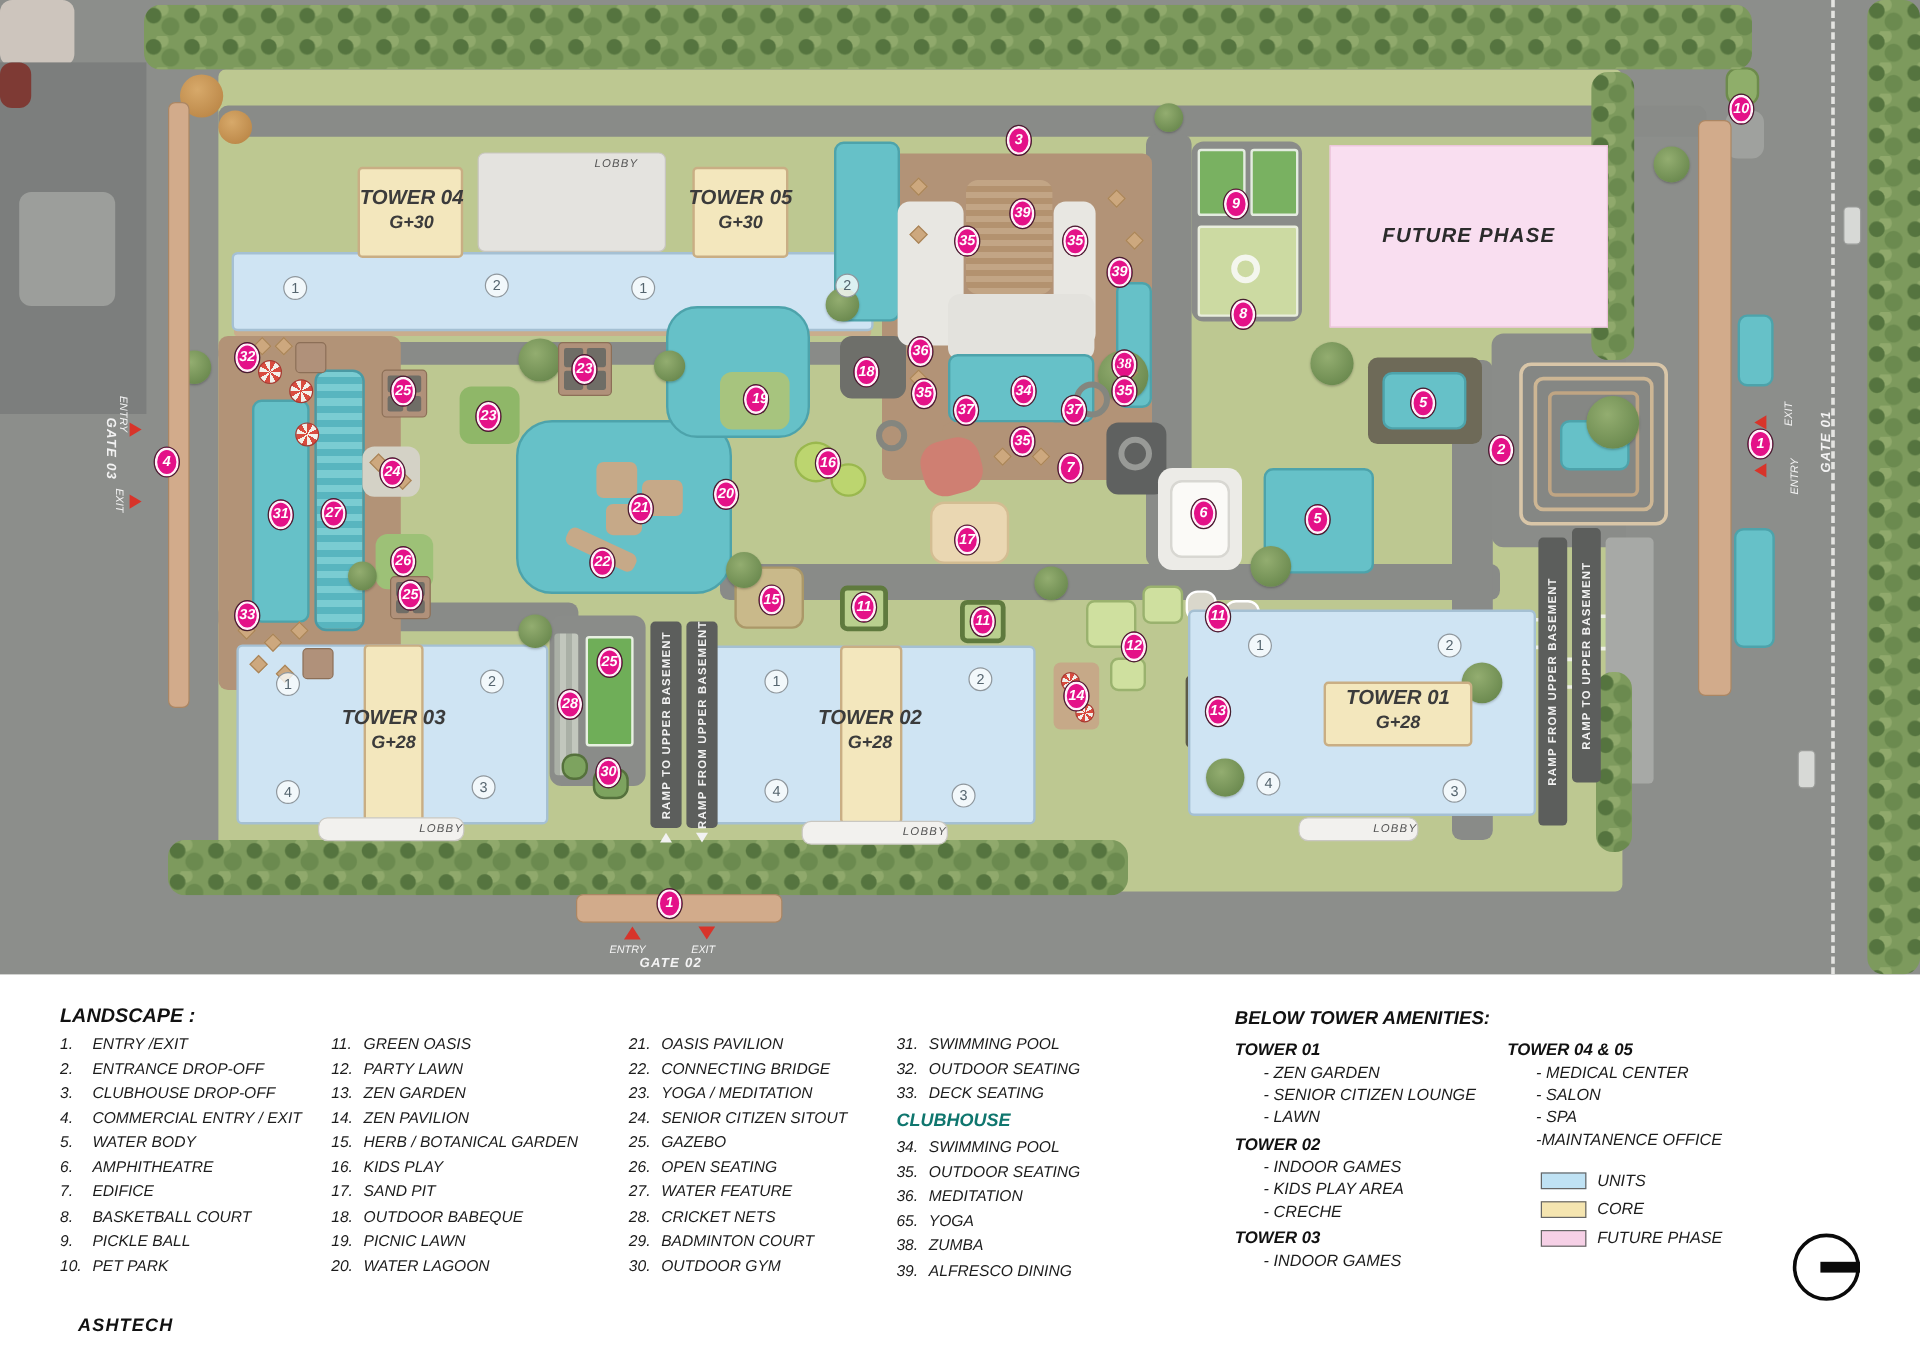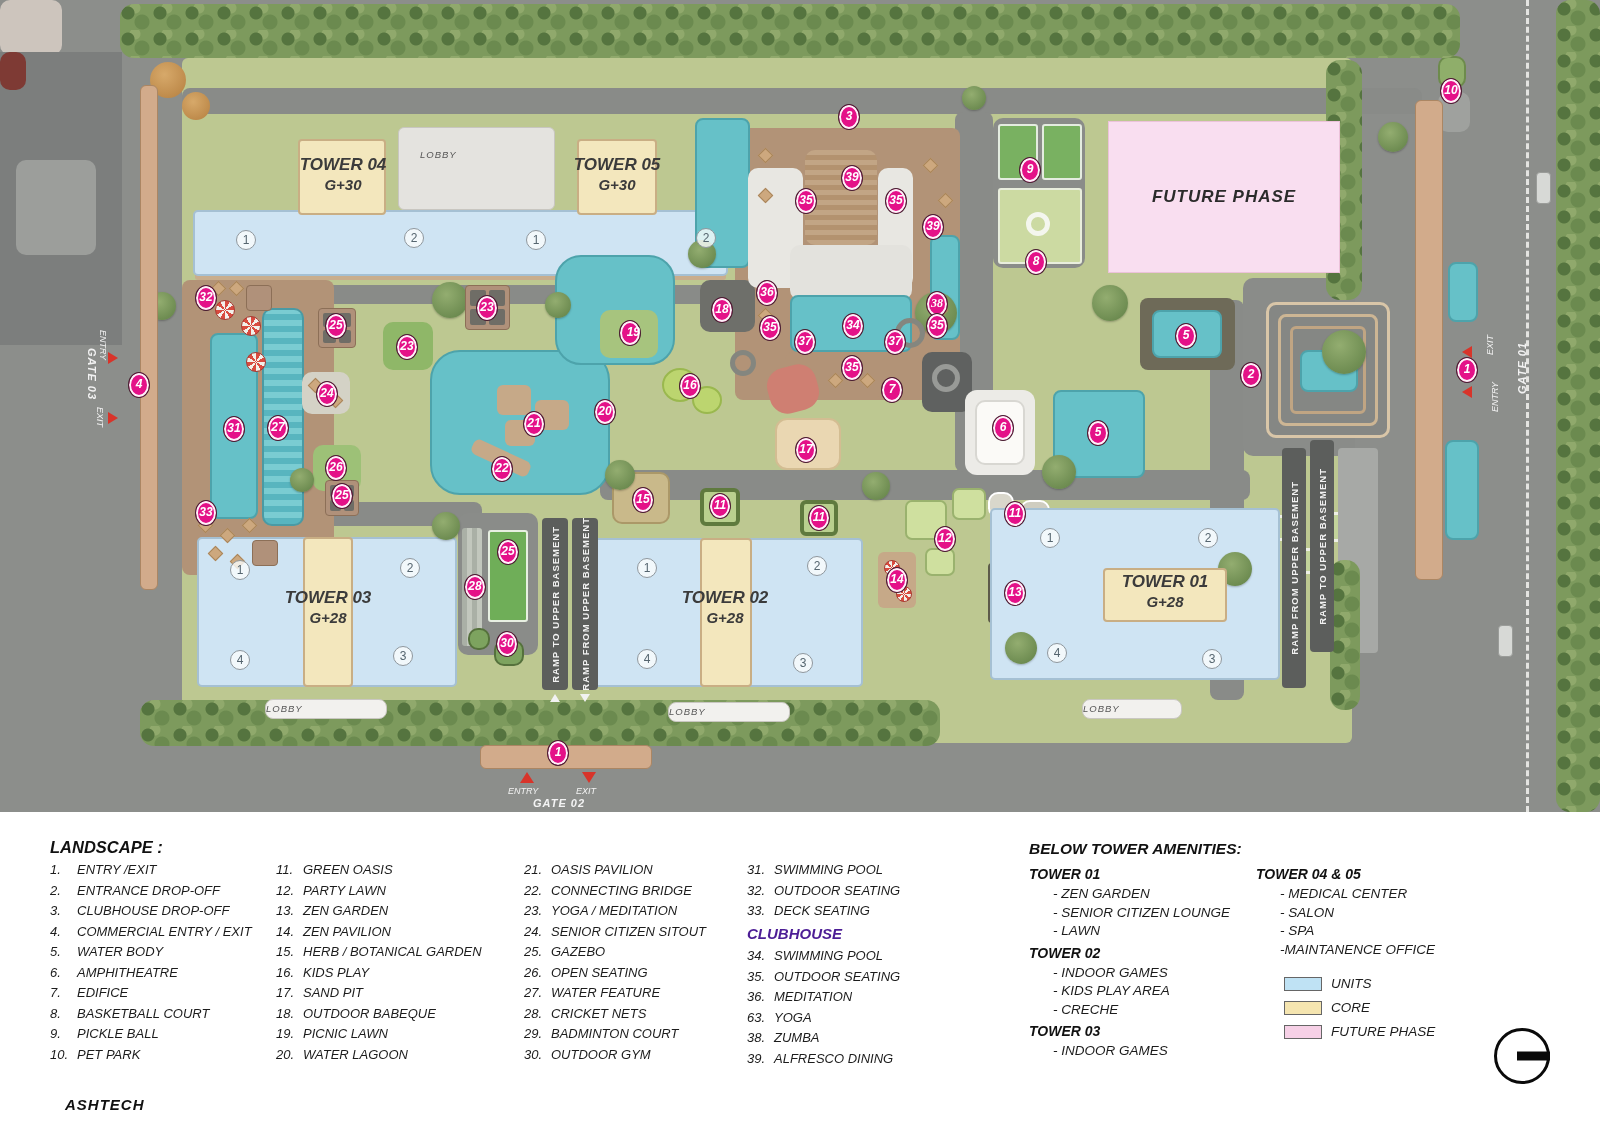--- a/index.html
+++ b/index.html
@@ -20,21 +20,21 @@
         box-shadow:0 1px 2px rgba(0,0,0,.25);}
   .otree{position:absolute;border-radius:50%;background:radial-gradient(circle at 40% 35%,#d5a express,#c08a50);background:radial-gradient(circle at 40% 35%,#d7a96a,#b57f3f);}
   .patch{position:absolute;border-radius:10px;}
   .pool{position:absolute;background:#66c1c8;border:2px solid #4da3ab;border-radius:8px;}
   .deck{position:absolute;background:#b29377;border-radius:8px;}
   .tan{position:absolute;background:#c6a988;border-radius:6px;}
   .slab2{position:absolute;background:#cfe4f3;border:2px solid #a5c0d3;border-radius:5px;}
   .core{position:absolute;background:#f3e7bd;border:2px solid #c9ae84;border-radius:4px;z-index:12;}
   .lobbyblk{position:absolute;background:#e4e3df;border:1px solid #c8c6c0;border-radius:6px;}
   .pill{position:absolute;background:#f2f1ee;border:1px solid #c9c7c1;border-radius:8px;z-index:13;
-        font:italic 9.5px/18px "Liberation Sans",sans-serif;letter-spacing:1px;color:#555;text-align:left;margin-top:18px;}
+        font:italic 9.5px/18px "Liberation Sans",sans-serif;letter-spacing:1px;color:#555;text-align:right;}
   .tlabel{position:absolute;z-index:14;text-align:center;color:#3b3b3b;
           font:italic bold 17px/20px "Liberation Sans",sans-serif;}
   .tlabel small{font-size:15px;font-weight:bold;}
   .fphase{position:absolute;background:#f9def0;border:1px solid #ecc2da;z-index:9;
           display:flex;align-items:center;justify-content:center;
           font:italic bold 17px "Liberation Sans",sans-serif;color:#2b2b2b;letter-spacing:1px;}
   .marker{position:absolute;width:22px;height:26px;margin:-13px 0 0 -11px;background:#e41188;
           border:1px solid #45202f;box-shadow:inset 0 0 0 2px rgba(255,255,255,.95);
           border-radius:50%;color:#fff;text-align:center;z-index:60;
           font:italic bold 12px/23px "Liberation Sans",sans-serif;}
@@ -59,21 +59,21 @@
   .tile2{position:absolute;background:#c3d49b;border:3px solid #eef0e6;border-radius:5px;}
   .lawn{position:absolute;background:#cfe09f;border:2px solid #9ab26e;border-radius:7px;}
   .gaz{position:absolute;background:#b0917a;border:1px solid #8c6f57;border-radius:4px;z-index:17;
        display:grid;grid-template-columns:1fr 1fr;gap:3px;padding:4px;}
   .gaz span{background:#6f6d66;border-radius:2px;}
   .ring{position:absolute;border-radius:50%;border:5px solid #84867f;z-index:16;}
   .car{position:absolute;background:#d7d9d6;border:1px solid #9a9c99;border-radius:4px;z-index:25;}
   .dash{position:absolute;border-left:3px dashed #e4e4e1;z-index:5;}
   
   .legend-title{position:absolute;font:italic bold 16.5px "Liberation Sans",sans-serif;color:#111;}
-  .legend-sub{position:absolute;font:italic bold 15px "Liberation Sans",sans-serif;color:#4c1d95;}
+  .legend-sub{position:absolute;font:italic bold 15px "Liberation Sans",sans-serif;color:#0f766e;}
   .lcol{position:absolute;margin:0;padding:0;list-style:none;}
   .lcol li{display:flex;font:italic 13px "Liberation Sans",sans-serif;color:#1c1c1c;margin-bottom:5.5px;}
   .lcol .num{width:27px;flex:none;}
   .bta{position:absolute;width:230px;}
   .bta-title{position:absolute;font:italic bold 15.5px "Liberation Sans",sans-serif;color:#111;}
   .gname{font:italic bold 14px "Liberation Sans",sans-serif;color:#111;margin:4px 0 3px 0;}
   .gitem{font:italic 13.5px "Liberation Sans",sans-serif;color:#1c1c1c;padding-left:24px;line-height:18.5px;}
   .chips{position:absolute;}
   .chiprow{display:flex;align-items:center;margin-bottom:9px;}
   .chip{width:38px;height:14px;border:1px solid #666;margin-right:9px;flex:none;}
@@ -561,21 +561,21 @@
       </li>
       <li>
         <span class="num">35.</span>
         <span>OUTDOOR SEATING</span>
       </li>
       <li>
         <span class="num">36.</span>
         <span>MEDITATION</span>
       </li>
       <li>
-        <span class="num">63.</span>
+        <span class="num">65.</span>
         <span>YOGA</span>
       </li>
       <li>
         <span class="num">38.</span>
         <span>ZUMBA</span>
       </li>
       <li>
         <span class="num">39.</span>
         <span>ALFRESCO DINING</span>
       </li>

